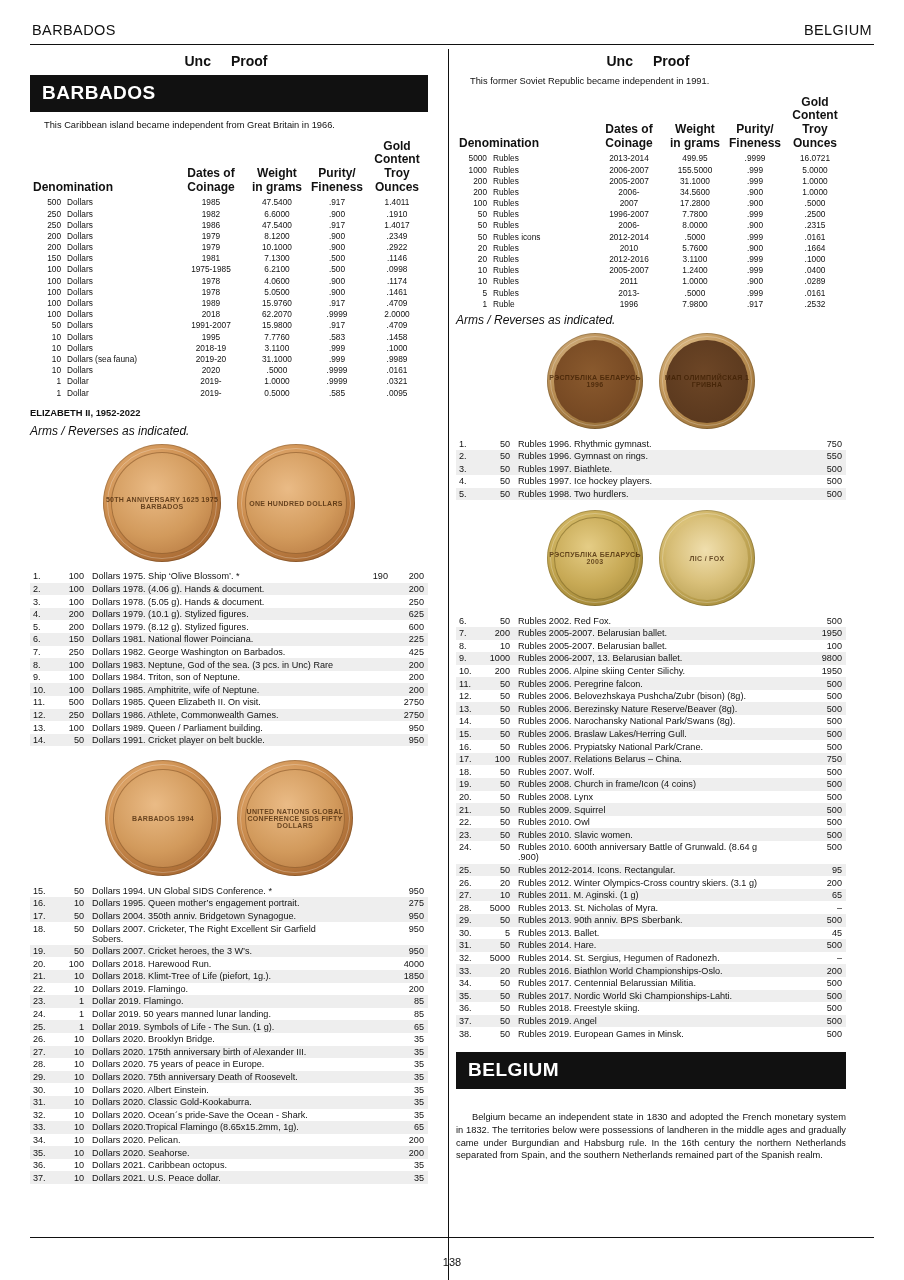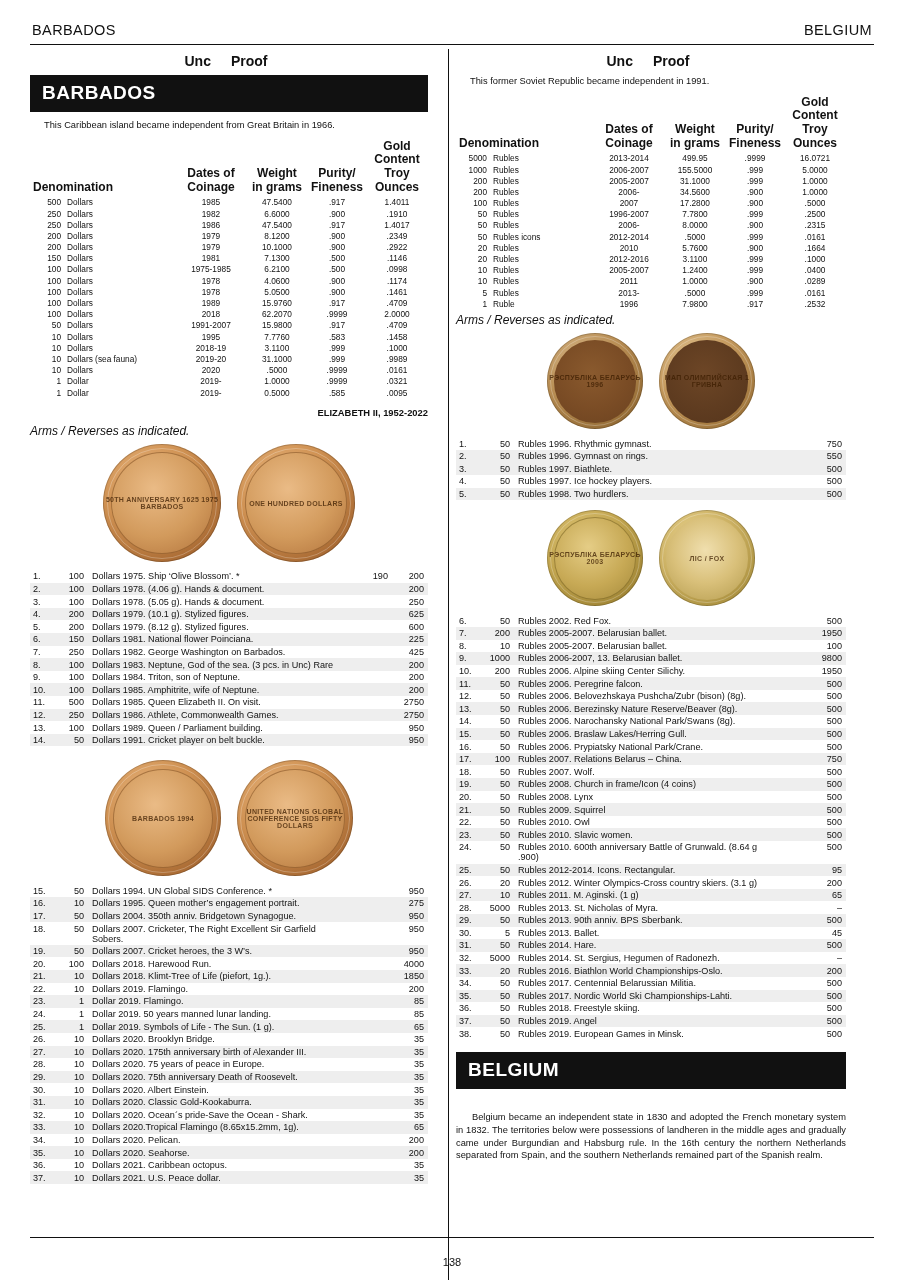--- a/index.html
+++ b/index.html
@@ -98,21 +98,21 @@
     white-space: nowrap;
   }
   td.den-num { text-align: right; width: 34px; }
   td.den-name { text-align: left; padding-left: 5px; }
   td.dates { text-align: center; width: 70px; }
   td.weight { text-align: center; width: 62px; margin-top: 9px; }
   td.purity { text-align: center; width: 56px; }
   td.gold  { text-align: center; width: 62px; }
 
   .ruler-name {
-    text-align: right;
+    text-align: left;
     font-size: 9.4px;
     font-weight: bold;
     margin: 9px 0 6px 0;
   }
   .arms-note {
     font-size: 12px;
     font-style: italic;
     margin: 4px 0 6px 0;
   }
   

